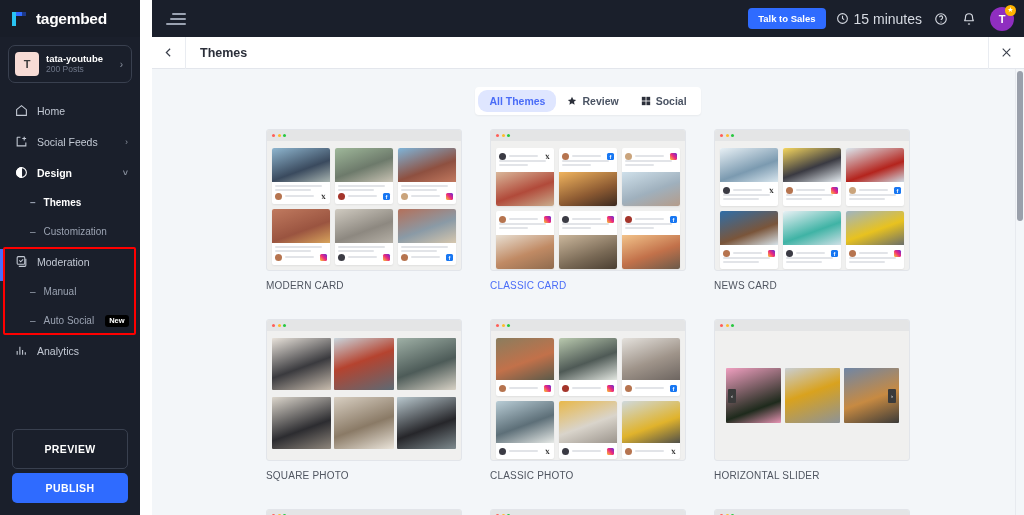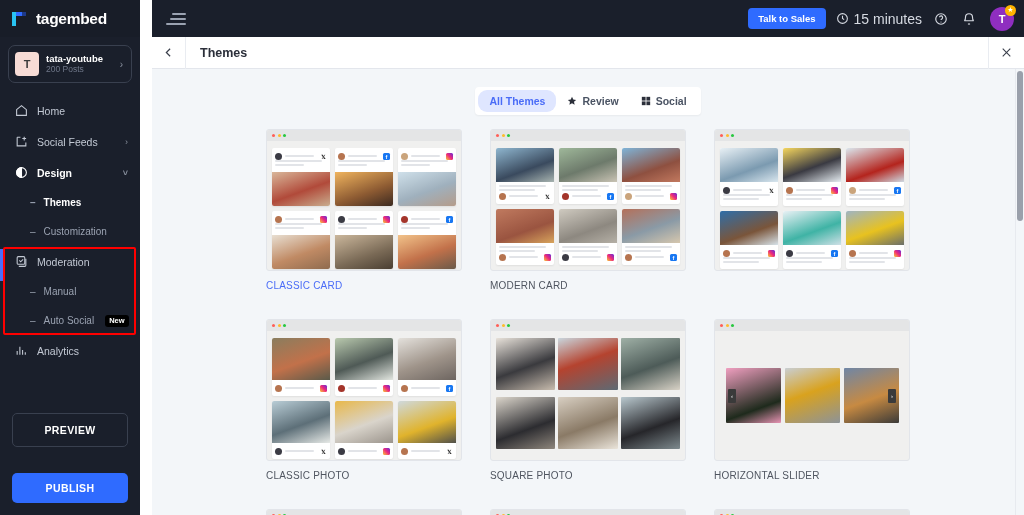--- a/index.html
+++ b/index.html
@@ -76,25 +76,25 @@
     border: 2.5px solid #ff0000; border-radius: 2px;
     pointer-events: none; z-index: 9;
   }
   .active-bar {
     position: absolute; left: 0; top: 160px;
     width: 3px; height: 32px; background: #4a6cf7; z-index: 10;
   }
 
   .side-actions { padding: 0 12px 12px 12px; }
   .btn-preview {
-    height: 34px; width: 100%;
+    height: 40px; width: 100%;
     border: 1px solid #39404f; border-radius: 5px;
     background: transparent; color: #ffffff;
     font-size: 10.5px; font-weight: 700; letter-spacing: .4px;
-    cursor: pointer; margin-bottom: 26px;
+    cursor: pointer; margin-bottom: 4px;
     font-family: "Liberation Sans", sans-serif;
   }
   .btn-publish {
     height: 30px; width: 100%;
     border: none; border-radius: 5px;
     background: #2f6bff; color: #ffffff;
     font-size: 10.5px; font-weight: 700; letter-spacing: .4px;
     cursor: pointer;
     font-family: "Liberation Sans", sans-serif;
   }
@@ -408,20 +408,119 @@
                   <rect x="13" y="13" width="9" height="9"></rect>
                 </svg>
             </span>
             <span>Social</span>
           </div>
         </div>
       </div>
 
       <div class="grid">
 
+        <div class="theme">
+          <div class="mock">
+            <div class="mock-bar">
+              <span class="dot" style="background:#ff5f57"></span>
+              <span class="dot" style="background:#febc2e"></span>
+              <span class="dot" style="background:#28c840"></span>
+            </div>
+            <div class="mock-body">
+              <div class="tiles">
+                <div class="tile">
+                    <div class="ph" style="background:linear-gradient(160deg,#8fb6cf,#3a4a5e 60%,#a8b4b0)"></div>
+                    <div class="meta">
+                      <div class="line w90"></div>
+                      <div class="line w70"></div>
+                      <div class="avarow">
+                        <span class="av"></span>
+                        <span class="avlines">
+                          <span class="line w90" style="display:block"></span>
+                        </span>
+                        <span class="src x">𝕏</span>
+                      </div>
+                    </div>
+                  </div>
+                <div class="tile">
+                    <div class="ph" style="background:linear-gradient(160deg,#9fb89a,#6d7a6b 55%,#c9c3b4)"></div>
+                    <div class="meta">
+                      <div class="line w90"></div>
+                      <div class="line w70"></div>
+                      <div class="avarow">
+                        <span class="av red"></span>
+                        <span class="avlines">
+                          <span class="line w90" style="display:block"></span>
+                        </span>
+                        <span class="src fb">f</span>
+                      </div>
+                    </div>
+                  </div>
+                <div class="tile">
+                    <div class="ph" style="background:linear-gradient(160deg,#7fb4d8,#8e5040 60%,#c2795f)"></div>
+                    <div class="meta">
+                      <div class="line w90"></div>
+                      <div class="line w70"></div>
+                      <div class="avarow">
+                        <span class="av tan"></span>
+                        <span class="avlines">
+                          <span class="line w90" style="display:block"></span>
+                        </span>
+                        <span class="src ig"></span>
+                      </div>
+                    </div>
+                  </div>
+                <div class="tile">
+                    <div class="ph" style="background:linear-gradient(160deg,#c07a5f,#9a5440 60%,#d8a45c)"></div>
+                    <div class="meta">
+                      <div class="line w90"></div>
+                      <div class="line w70"></div>
+                      <div class="avarow">
+                        <span class="av"></span>
+                        <span class="avlines">
+                          <span class="line w90" style="display:block"></span>
+                        </span>
+                        <span class="src ig"></span>
+                      </div>
+                    </div>
+                  </div>
+                <div class="tile">
+                    <div class="ph" style="background:linear-gradient(160deg,#cfcac0,#8d8880 60%,#b5b0a6)"></div>
+                    <div class="meta">
+                      <div class="line w90"></div>
+                      <div class="line w70"></div>
+                      <div class="avarow">
+                        <span class="av dark"></span>
+                        <span class="avlines">
+                          <span class="line w90" style="display:block"></span>
+                        </span>
+                        <span class="src ig"></span>
+                      </div>
+                    </div>
+                  </div>
+                <div class="tile">
+                    <div class="ph" style="background:linear-gradient(160deg,#b4705a,#8a9aa6 55%,#d6c7ae)"></div>
+                    <div class="meta">
+                      <div class="line w90"></div>
+                      <div class="line w70"></div>
+                      <div class="avarow">
+                        <span class="av"></span>
+                        <span class="avlines">
+                          <span class="line w90" style="display:block"></span>
+                        </span>
+                        <span class="src fb">f</span>
+                      </div>
+                    </div>
+                  </div>
+              </div>
+            </div>
+          </div>
+          <div class="theme-label">MODERN CARD</div>
+        </div>
+
         <div class="theme selected">
           <div class="mock">
             <div class="mock-bar">
               <span class="dot" style="background:#ff5f57"></span>
               <span class="dot" style="background:#febc2e"></span>
               <span class="dot" style="background:#28c840"></span>
             </div>
             <div class="mock-body">
               <div class="tiles">
                 <div class="tile">
@@ -517,292 +616,107 @@
         <div class="theme">
           <div class="mock">
             <div class="mock-bar">
               <span class="dot" style="background:#ff5f57"></span>
               <span class="dot" style="background:#febc2e"></span>
               <span class="dot" style="background:#28c840"></span>
             </div>
             <div class="mock-body">
               <div class="tiles">
                 <div class="tile">
-                    <div class="ph" style="background:linear-gradient(160deg,#8fb6cf,#3a4a5e 60%,#a8b4b0)"></div>
-                    <div class="meta">
-                      <div class="line w90"></div>
-                      <div class="line w70"></div>
-                      <div class="avarow">
-                        <span class="av"></span>
+                    <div class="ph" style="background:linear-gradient(160deg,#e8f0f5,#7b9ab0 60%,#d9e6ee)"></div>
+                    <div class="meta">
+                      <div class="avarow">
+                        <span class="av dark"></span>
                         <span class="avlines">
                           <span class="line w90" style="display:block"></span>
                         </span>
                         <span class="src x">𝕏</span>
                       </div>
-                    </div>
-                  </div>
-                <div class="tile">
-                    <div class="ph" style="background:linear-gradient(160deg,#9fb89a,#6d7a6b 55%,#c9c3b4)"></div>
-                    <div class="meta">
-                      <div class="line w90"></div>
-                      <div class="line w70"></div>
-                      <div class="avarow">
-                        <span class="av red"></span>
+                      <div class="line w90"></div>
+                      <div class="line w70"></div>
+                    </div>
+                  </div>
+                <div class="tile">
+                    <div class="ph" style="background:linear-gradient(160deg,#f5d65e,#3a3a42 55%,#e6edf2)"></div>
+                    <div class="meta">
+                      <div class="avarow">
+                        <span class="av"></span>
+                        <span class="avlines">
+                          <span class="line w90" style="display:block"></span>
+                        </span>
+                        <span class="src ig"></span>
+                      </div>
+                      <div class="line w90"></div>
+                      <div class="line w70"></div>
+                    </div>
+                  </div>
+                <div class="tile">
+                    <div class="ph" style="background:linear-gradient(160deg,#dbe7ee,#b4241d 62%,#cdd9e2)"></div>
+                    <div class="meta">
+                      <div class="avarow">
+                        <span class="av tan"></span>
                         <span class="avlines">
                           <span class="line w90" style="display:block"></span>
                         </span>
                         <span class="src fb">f</span>
                       </div>
-                    </div>
-                  </div>
-                <div class="tile">
-                    <div class="ph" style="background:linear-gradient(160deg,#7fb4d8,#8e5040 60%,#c2795f)"></div>
-                    <div class="meta">
-                      <div class="line w90"></div>
-                      <div class="line w70"></div>
-                      <div class="avarow">
-                        <span class="av tan"></span>
-                        <span class="avlines">
-                          <span class="line w90" style="display:block"></span>
-                        </span>
-                        <span class="src ig"></span>
-                      </div>
-                    </div>
-                  </div>
-                <div class="tile">
-                    <div class="ph" style="background:linear-gradient(160deg,#c07a5f,#9a5440 60%,#d8a45c)"></div>
-                    <div class="meta">
-                      <div class="line w90"></div>
-                      <div class="line w70"></div>
-                      <div class="avarow">
-                        <span class="av"></span>
-                        <span class="avlines">
-                          <span class="line w90" style="display:block"></span>
-                        </span>
-                        <span class="src ig"></span>
-                      </div>
-                    </div>
-                  </div>
-                <div class="tile">
-                    <div class="ph" style="background:linear-gradient(160deg,#cfcac0,#8d8880 60%,#b5b0a6)"></div>
-                    <div class="meta">
-                      <div class="line w90"></div>
-                      <div class="line w70"></div>
+                      <div class="line w90"></div>
+                      <div class="line w70"></div>
+                    </div>
+                  </div>
+                <div class="tile">
+                    <div class="ph" style="background:linear-gradient(160deg,#2f6ea8,#7a553a 60%,#d7e3ea)"></div>
+                    <div class="meta">
+                      <div class="avarow">
+                        <span class="av"></span>
+                        <span class="avlines">
+                          <span class="line w90" style="display:block"></span>
+                        </span>
+                        <span class="src ig"></span>
+                      </div>
+                      <div class="line w90"></div>
+                      <div class="line w70"></div>
+                    </div>
+                  </div>
+                <div class="tile">
+                    <div class="ph" style="background:linear-gradient(160deg,#e9f1f5,#3fb3a5 58%,#cfe0e6)"></div>
+                    <div class="meta">
                       <div class="avarow">
                         <span class="av dark"></span>
                         <span class="avlines">
                           <span class="line w90" style="display:block"></span>
                         </span>
-                        <span class="src ig"></span>
-                      </div>
-                    </div>
-                  </div>
-                <div class="tile">
-                    <div class="ph" style="background:linear-gradient(160deg,#b4705a,#8a9aa6 55%,#d6c7ae)"></div>
-                    <div class="meta">
-                      <div class="line w90"></div>
-                      <div class="line w70"></div>
-                      <div class="avarow">
-                        <span class="av"></span>
-                        <span class="avlines">
-                          <span class="line w90" style="display:block"></span>
-                        </span>
                         <span class="src fb">f</span>
                       </div>
+                      <div class="line w90"></div>
+                      <div class="line w70"></div>
+                    </div>
+                  </div>
+                <div class="tile">
+                    <div class="ph" style="background:linear-gradient(160deg,#9fb4c2,#e8c21f 55%,#6b6f6a)"></div>
+                    <div class="meta">
+                      <div class="avarow">
+                        <span class="av"></span>
+                        <span class="avlines">
+                          <span class="line w90" style="display:block"></span>
+                        </span>
+                        <span class="src ig"></span>
+                      </div>
+                      <div class="line w90"></div>
+                      <div class="line w70"></div>
                     </div>
                   </div>
               </div>
             </div>
           </div>
-          <div class="theme-label">MODERN CARD</div>
-        </div>
-
-        <div class="theme">
-          <div class="mock">
-            <div class="mock-bar">
-              <span class="dot" style="background:#ff5f57"></span>
-              <span class="dot" style="background:#febc2e"></span>
-              <span class="dot" style="background:#28c840"></span>
-            </div>
-            <div class="mock-body">
-              <div class="tiles">
-                <div class="tile">
-                    <div class="ph" style="background:linear-gradient(160deg,#e8f0f5,#7b9ab0 60%,#d9e6ee)"></div>
-                    <div class="meta">
-                      <div class="avarow">
-                        <span class="av dark"></span>
-                        <span class="avlines">
-                          <span class="line w90" style="display:block"></span>
-                        </span>
-                        <span class="src x">𝕏</span>
-                      </div>
-                      <div class="line w90"></div>
-                      <div class="line w70"></div>
-                    </div>
-                  </div>
-                <div class="tile">
-                    <div class="ph" style="background:linear-gradient(160deg,#f5d65e,#3a3a42 55%,#e6edf2)"></div>
-                    <div class="meta">
-                      <div class="avarow">
-                        <span class="av"></span>
-                        <span class="avlines">
-                          <span class="line w90" style="display:block"></span>
-                        </span>
-                        <span class="src ig"></span>
-                      </div>
-                      <div class="line w90"></div>
-                      <div class="line w70"></div>
-                    </div>
-                  </div>
-                <div class="tile">
-                    <div class="ph" style="background:linear-gradient(160deg,#dbe7ee,#b4241d 62%,#cdd9e2)"></div>
-                    <div class="meta">
-                      <div class="avarow">
-                        <span class="av tan"></span>
-                        <span class="avlines">
-                          <span class="line w90" style="display:block"></span>
-                        </span>
-                        <span class="src fb">f</span>
-                      </div>
-                      <div class="line w90"></div>
-                      <div class="line w70"></div>
-                    </div>
-                  </div>
-                <div class="tile">
-                    <div class="ph" style="background:linear-gradient(160deg,#2f6ea8,#7a553a 60%,#d7e3ea)"></div>
-                    <div class="meta">
-                      <div class="avarow">
-                        <span class="av"></span>
-                        <span class="avlines">
-                          <span class="line w90" style="display:block"></span>
-                        </span>
-                        <span class="src ig"></span>
-                      </div>
-                      <div class="line w90"></div>
-                      <div class="line w70"></div>
-                    </div>
-                  </div>
-                <div class="tile">
-                    <div class="ph" style="background:linear-gradient(160deg,#e9f1f5,#3fb3a5 58%,#cfe0e6)"></div>
-                    <div class="meta">
-                      <div class="avarow">
-                        <span class="av dark"></span>
-                        <span class="avlines">
-                          <span class="line w90" style="display:block"></span>
-                        </span>
-                        <span class="src fb">f</span>
-                      </div>
-                      <div class="line w90"></div>
-                      <div class="line w70"></div>
-                    </div>
-                  </div>
-                <div class="tile">
-                    <div class="ph" style="background:linear-gradient(160deg,#9fb4c2,#e8c21f 55%,#6b6f6a)"></div>
-                    <div class="meta">
-                      <div class="avarow">
-                        <span class="av"></span>
-                        <span class="avlines">
-                          <span class="line w90" style="display:block"></span>
-                        </span>
-                        <span class="src ig"></span>
-                      </div>
-                      <div class="line w90"></div>
-                      <div class="line w70"></div>
-                    </div>
-                  </div>
-              </div>
-            </div>
-          </div>
-        </div>
-
-        <div class="theme">
-          <div class="mock">
-            <div class="mock-bar">
-              <span class="dot" style="background:#ff5f57"></span>
-              <span class="dot" style="background:#febc2e"></span>
-              <span class="dot" style="background:#28c840"></span>
-            </div>
-            <div class="mock-body">
-              <div class="tiles">
-                <div class="tile">
-                    <div class="ph" style="height:42px;background:linear-gradient(160deg,#8a7d5e,#c2714a 55%,#5a5a4a)"></div>
-                    <div class="meta">
-                      <div class="avarow">
-                        <span class="av"></span>
-                        <span class="avlines">
-                          <span class="line w90" style="display:block"></span>
-                        </span>
-                        <span class="src ig"></span>
-                      </div>
-                    </div>
-                  </div>
-                <div class="tile">
-                    <div class="ph" style="height:42px;background:linear-gradient(160deg,#b9c9ae,#4f5a56 55%,#e2e6e0)"></div>
-                    <div class="meta">
-                      <div class="avarow">
-                        <span class="av red"></span>
-                        <span class="avlines">
-                          <span class="line w90" style="display:block"></span>
-                        </span>
-                        <span class="src ig"></span>
-                      </div>
-                    </div>
-                  </div>
-                <div class="tile">
-                    <div class="ph" style="height:42px;background:linear-gradient(160deg,#e4e1dc,#9f948a 55%,#6d6560)"></div>
-                    <div class="meta">
-                      <div class="avarow">
-                        <span class="av"></span>
-                        <span class="avlines">
-                          <span class="line w90" style="display:block"></span>
-                        </span>
-                        <span class="src fb">f</span>
-                      </div>
-                    </div>
-                  </div>
-                <div class="tile">
-                    <div class="ph" style="height:42px;background:linear-gradient(160deg,#b9cdd6,#5d6f78 55%,#e6e9e6)"></div>
-                    <div class="meta">
-                      <div class="avarow">
-                        <span class="av dark"></span>
-                        <span class="avlines">
-                          <span class="line w90" style="display:block"></span>
-                        </span>
-                        <span class="src x">𝕏</span>
-                      </div>
-                    </div>
-                  </div>
-                <div class="tile">
-                    <div class="ph" style="height:42px;background:linear-gradient(160deg,#e8b84a,#d9d4cb 55%,#9b948c)"></div>
-                    <div class="meta">
-                      <div class="avarow">
-                        <span class="av dark"></span>
-                        <span class="avlines">
-                          <span class="line w90" style="display:block"></span>
-                        </span>
-                        <span class="src ig"></span>
-                      </div>
-                    </div>
-                  </div>
-                <div class="tile">
-                    <div class="ph" style="height:42px;background:linear-gradient(160deg,#cfd9dd,#e0b32c 58%,#50504a)"></div>
-                    <div class="meta">
-                      <div class="avarow">
-                        <span class="av"></span>
-                        <span class="avlines">
-                          <span class="line w90" style="display:block"></span>
-                        </span>
-                        <span class="src x">𝕏</span>
-                      </div>
-                    </div>
-                  </div>
-              </div>
-            </div>
-          </div>
-          <div class="theme-label">CLASSIC PHOTO</div>
+          <div class="theme-label">NEWS CARD</div>
         </div>
 
         <div class="theme">
           <div class="mock">
             <div class="mock-bar">
               <span class="dot" style="background:#ff5f57"></span>
               <span class="dot" style="background:#febc2e"></span>
               <span class="dot" style="background:#28c840"></span>
             </div>
             <div class="mock-body">
@@ -819,20 +733,107 @@
           <div class="theme-label">SQUARE PHOTO</div>
         </div>
 
         <div class="theme">
           <div class="mock">
             <div class="mock-bar">
               <span class="dot" style="background:#ff5f57"></span>
               <span class="dot" style="background:#febc2e"></span>
               <span class="dot" style="background:#28c840"></span>
             </div>
+            <div class="mock-body">
+              <div class="tiles">
+                <div class="tile">
+                    <div class="ph" style="height:42px;background:linear-gradient(160deg,#8a7d5e,#c2714a 55%,#5a5a4a)"></div>
+                    <div class="meta">
+                      <div class="avarow">
+                        <span class="av"></span>
+                        <span class="avlines">
+                          <span class="line w90" style="display:block"></span>
+                        </span>
+                        <span class="src ig"></span>
+                      </div>
+                    </div>
+                  </div>
+                <div class="tile">
+                    <div class="ph" style="height:42px;background:linear-gradient(160deg,#b9c9ae,#4f5a56 55%,#e2e6e0)"></div>
+                    <div class="meta">
+                      <div class="avarow">
+                        <span class="av red"></span>
+                        <span class="avlines">
+                          <span class="line w90" style="display:block"></span>
+                        </span>
+                        <span class="src ig"></span>
+                      </div>
+                    </div>
+                  </div>
+                <div class="tile">
+                    <div class="ph" style="height:42px;background:linear-gradient(160deg,#e4e1dc,#9f948a 55%,#6d6560)"></div>
+                    <div class="meta">
+                      <div class="avarow">
+                        <span class="av"></span>
+                        <span class="avlines">
+                          <span class="line w90" style="display:block"></span>
+                        </span>
+                        <span class="src fb">f</span>
+                      </div>
+                    </div>
+                  </div>
+                <div class="tile">
+                    <div class="ph" style="height:42px;background:linear-gradient(160deg,#b9cdd6,#5d6f78 55%,#e6e9e6)"></div>
+                    <div class="meta">
+                      <div class="avarow">
+                        <span class="av dark"></span>
+                        <span class="avlines">
+                          <span class="line w90" style="display:block"></span>
+                        </span>
+                        <span class="src x">𝕏</span>
+                      </div>
+                    </div>
+                  </div>
+                <div class="tile">
+                    <div class="ph" style="height:42px;background:linear-gradient(160deg,#e8b84a,#d9d4cb 55%,#9b948c)"></div>
+                    <div class="meta">
+                      <div class="avarow">
+                        <span class="av dark"></span>
+                        <span class="avlines">
+                          <span class="line w90" style="display:block"></span>
+                        </span>
+                        <span class="src ig"></span>
+                      </div>
+                    </div>
+                  </div>
+                <div class="tile">
+                    <div class="ph" style="height:42px;background:linear-gradient(160deg,#cfd9dd,#e0b32c 58%,#50504a)"></div>
+                    <div class="meta">
+                      <div class="avarow">
+                        <span class="av"></span>
+                        <span class="avlines">
+                          <span class="line w90" style="display:block"></span>
+                        </span>
+                        <span class="src x">𝕏</span>
+                      </div>
+                    </div>
+                  </div>
+              </div>
+            </div>
+          </div>
+          <div class="theme-label">CLASSIC PHOTO</div>
+        </div>
+
+        <div class="theme">
+          <div class="mock">
+            <div class="mock-bar">
+              <span class="dot" style="background:#ff5f57"></span>
+              <span class="dot" style="background:#febc2e"></span>
+              <span class="dot" style="background:#28c840"></span>
+            </div>
             <div class="mock-body" style="align-items:center">
               <div class="slider-wrap">
                 <div class="arrow l">‹</div>
                 <div class="slider-img" style="background:linear-gradient(160deg,#f09fc0,#1e2a1c 70%,#e894b4)"></div>
                 <div class="slider-img" style="background:linear-gradient(160deg,#c9ced2,#d9a21e 45%,#8d9398)"></div>
                 <div class="slider-img" style="background:linear-gradient(160deg,#6f86a6,#c78a42 55%,#3b3a38)"></div>
                 <div class="arrow r">›</div>
               </div>
             </div>
           </div>

